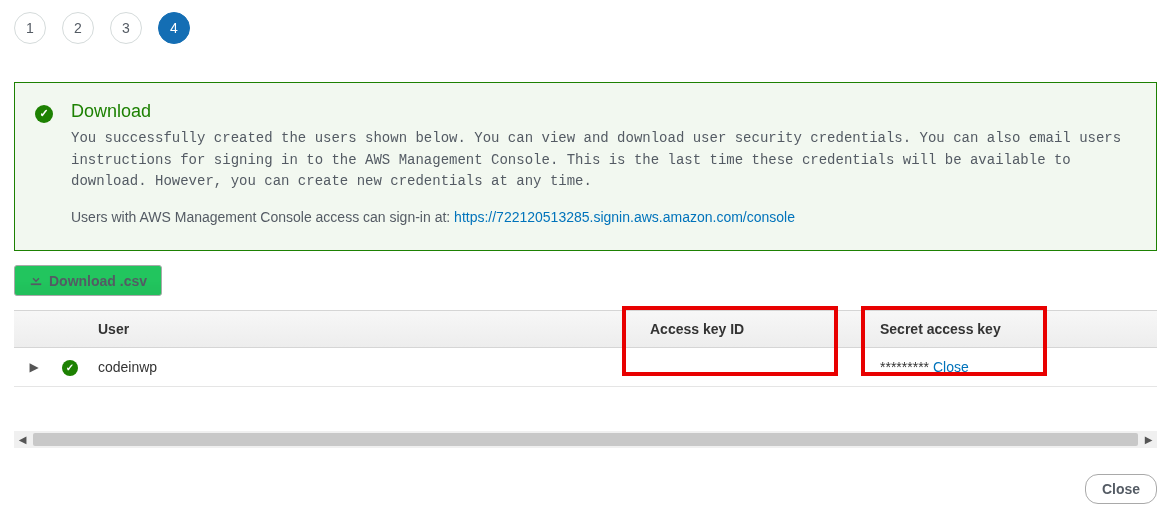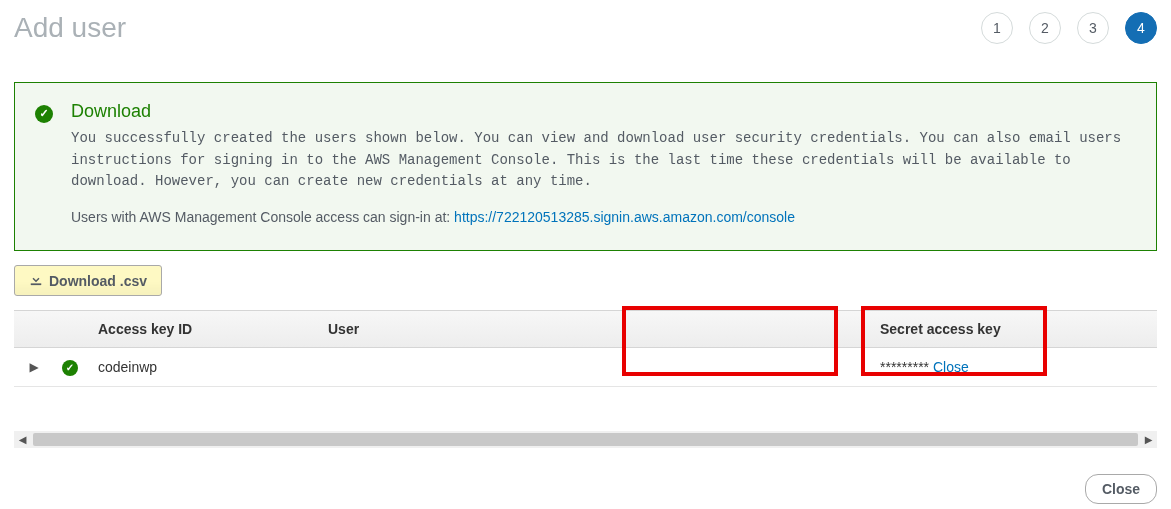--- a/index.html
+++ b/index.html
@@ -95,21 +95,21 @@
       line-height: 1.5;
     }
     .success-signin a {
       color: #0073bb;
       text-decoration: none;
     }
     .download-btn {
       display: inline-flex;
       align-items: center;
       gap: 6px;
-      background: #fef9c3;
+      background: #22c55e;
       border: 1px solid #a9a9a9;
       border-radius: 3px;
       padding: 6px 14px;
       font-size: 14px;
       color: #545b64;
       font-weight: 700;
       cursor: pointer;
       margin-bottom: 14px;
       box-shadow: inset 0 -18px 10px -10px rgba(0,0,0,0.03);
     }
@@ -210,21 +210,20 @@
       font-weight: 700;
       cursor: pointer;
     }
   </style>
 </head>
 <body>
 
 
 
 <div class="header-row">
-  <h1 class="page-title">Add user</h1>
   <div class="steps">
     <div class="step">1</div>
     <div class="step">2</div>
     <div class="step">3</div>
     <div class="step active">4</div>
   </div>
 </div>
 
 <div class="success-box">
   <div class="success-icon-wrap">
@@ -246,22 +245,22 @@
         <path d="M2 13h12v2H2z"></path>
       </svg>
   </span>
   <span>Download .csv</span>
 </button>
 
 <div class="table-wrap">
   <div class="thead">
     <div class="th col-caret"></div>
     <div class="th col-status"></div>
+    <div class="th col-user">User</div>
     <div class="th col-access">Access key ID</div>
-    <div class="th col-user">User</div>
     <div class="th col-secret">Secret access key</div>
     <div class="th col-tail"></div>
   </div>
   <div class="trow">
     <div class="td col-caret caret">▶</div>
     <div class="td col-status">
       <span class="row-success-icon">✓</span>
     </div>
     <div class="td col-user">codeinwp</div>
     <div class="td col-secret">

